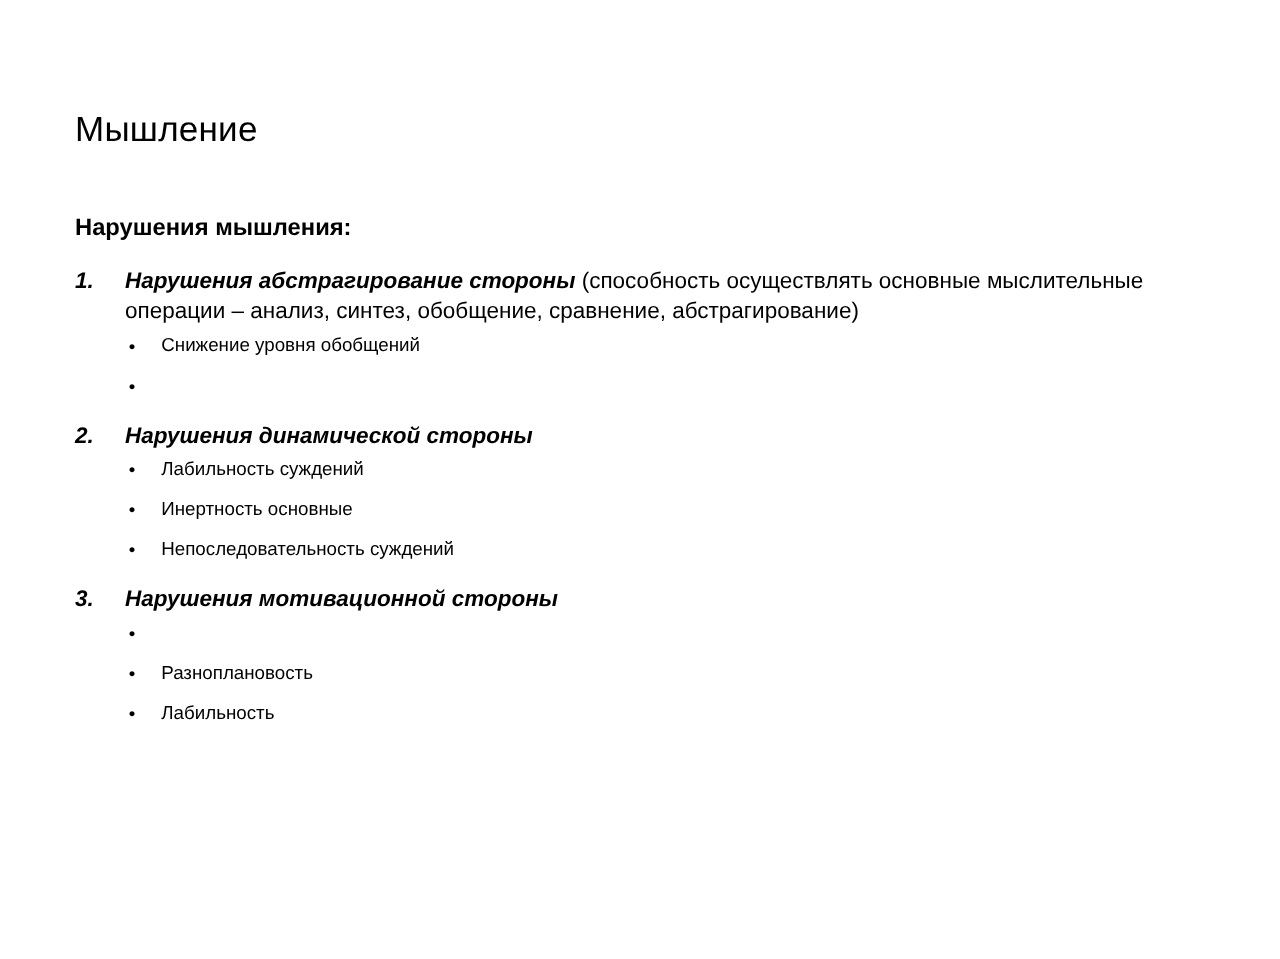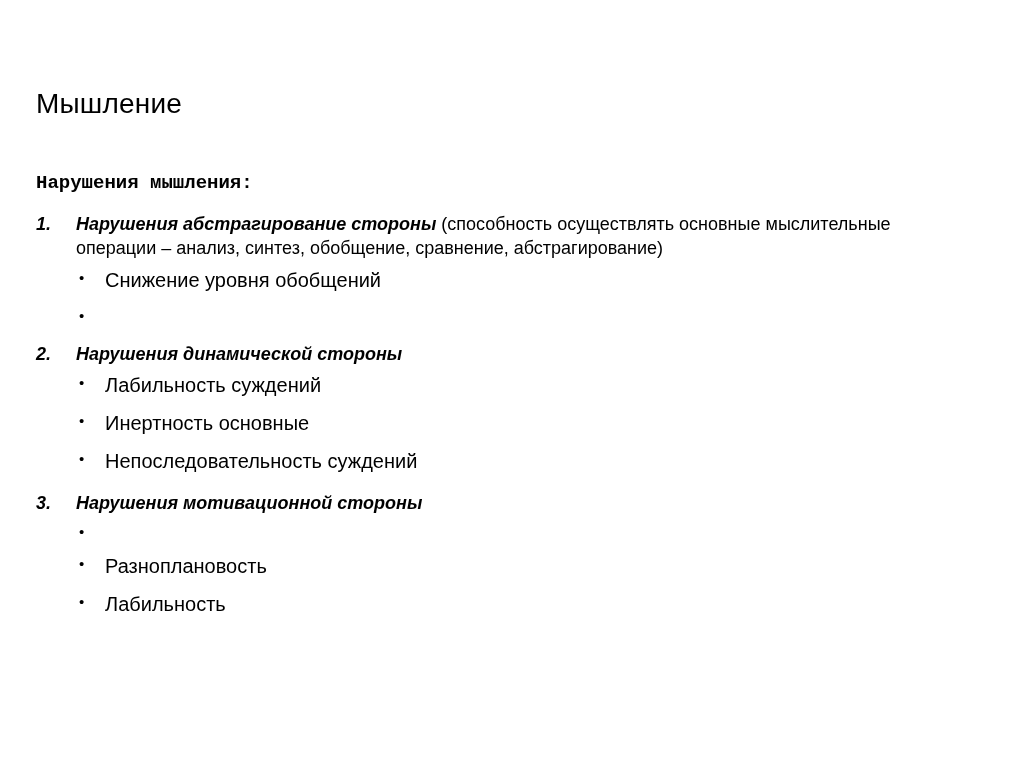--- a/index.html
+++ b/index.html
@@ -11,33 +11,32 @@
     width: 1024px;
     height: 767px;
     overflow: hidden;
     font-family: "Liberation Sans", sans-serif;
     color: #000000;
   }
   .slide {
     box-sizing: border-box;
     width: 1024px;
     height: 767px;
-    padding: 88px 70px 0 36px;
+    padding: 88px 70px 0 60px;
   }
   .slide-title {
     font-size: 28px;
     font-weight: 400;
     margin: 0 0 52px 0;
     letter-spacing: 0.2px;
   }
   .slide-heading {
     font-size: 19px;
     font-weight: 700;
     margin: 0 0 18px 0;
-    font-family: Liberation Mono, monospace;
   }
   .num-item {
     display: flex;
     align-items: flex-start;
     margin: 14px 0 6px 0;
   }
   .num {
     flex: 0 0 40px;
     font-size: 18px;
     font-weight: 700;
@@ -66,21 +65,21 @@
     align-items: flex-start;
     margin: 0 0 11px 0;
     padding-left: 43px;
   }
   .bullet .dot {
     flex: 0 0 26px;
     font-size: 15px;
     line-height: 1.4;
   }
   .bullet .b-label {
-    font-size: 20px;
+    font-size: 15px;
     line-height: 1.35;
     text-align: center;
   }
 </style>
 </head>
 <body>
 
 <div class="slide">
 
   <h1 class="slide-title">Мышление</h1>

